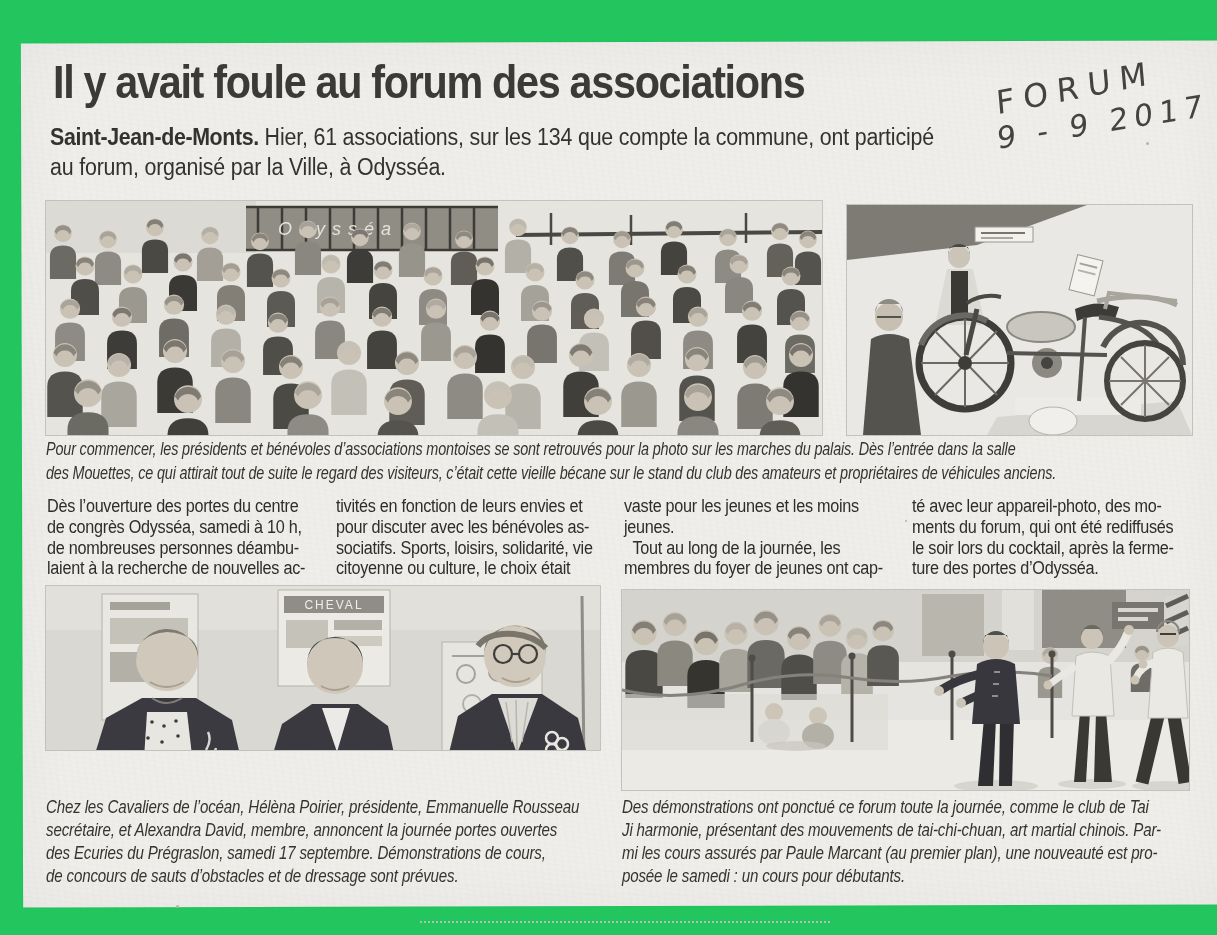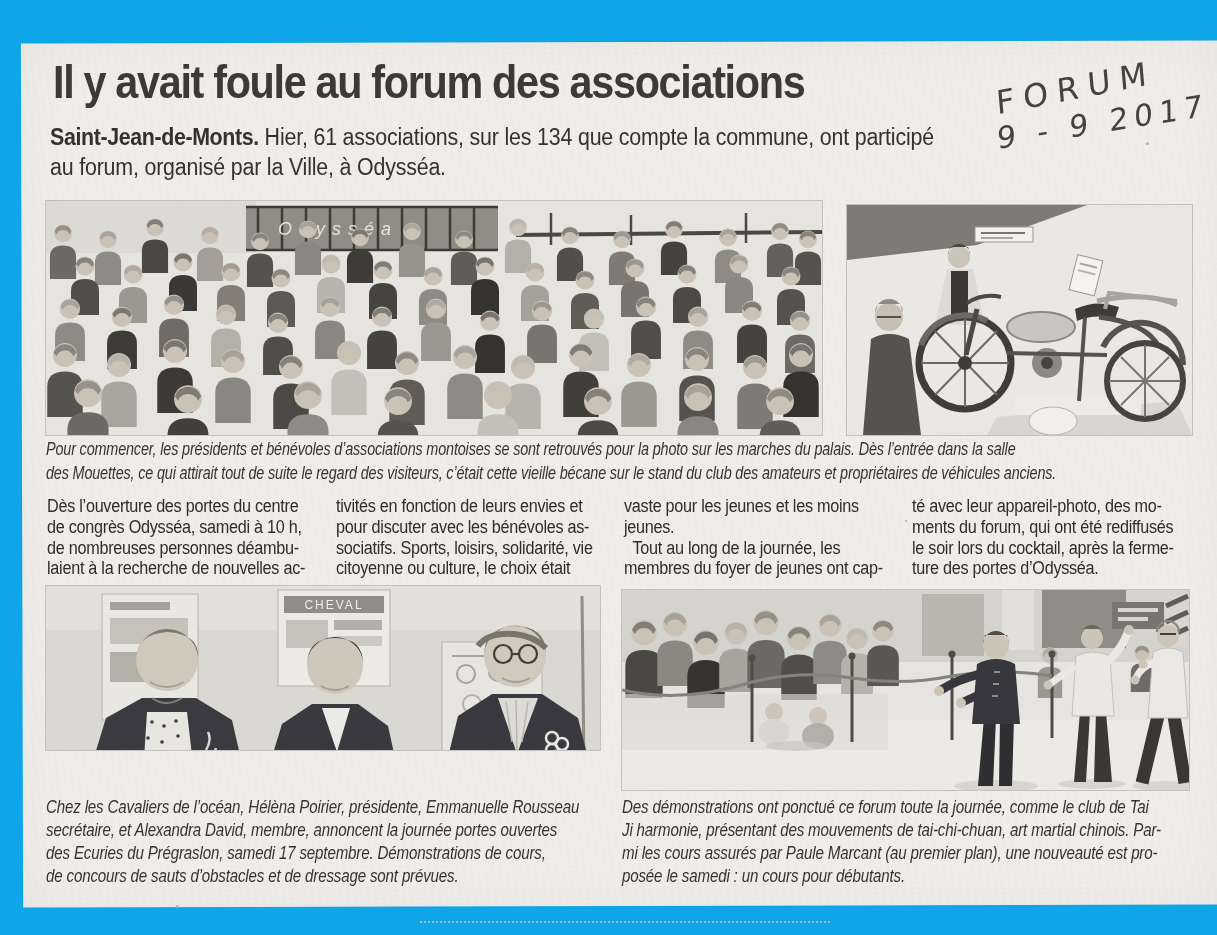--- a/index.html
+++ b/index.html
@@ -1,18 +1,18 @@
 <!DOCTYPE html>
 <html><head>
 <meta charset="utf-8">
 <style>
   html,body { margin:0; padding:0; background:#ffffff; }
   #page {
     position:relative; width:1217px; height:935px; overflow:hidden;
-    background:#0ea5e9; font-family:"Liberation Sans", sans-serif; color:#2f2e2b;
+    background:#22c55e; font-family:"Liberation Sans", sans-serif; color:#2f2e2b;
   }
   .paper {
     position:absolute; left:22px; top:42px; width:1200px; height:864px;
     background:#efeeea; transform:rotate(-0.15deg);
     box-shadow: inset 0 0 60px rgba(0,0,0,0.035), 0 0 2px rgba(0,0,0,0.06);
   }
   .paper::after {
     content:""; position:absolute; inset:0; pointer-events:none; opacity:.5;
     background:
       repeating-linear-gradient(7deg,  rgba(0,0,0,0.012) 0 2px, rgba(255,255,255,0.01) 2px 5px),

